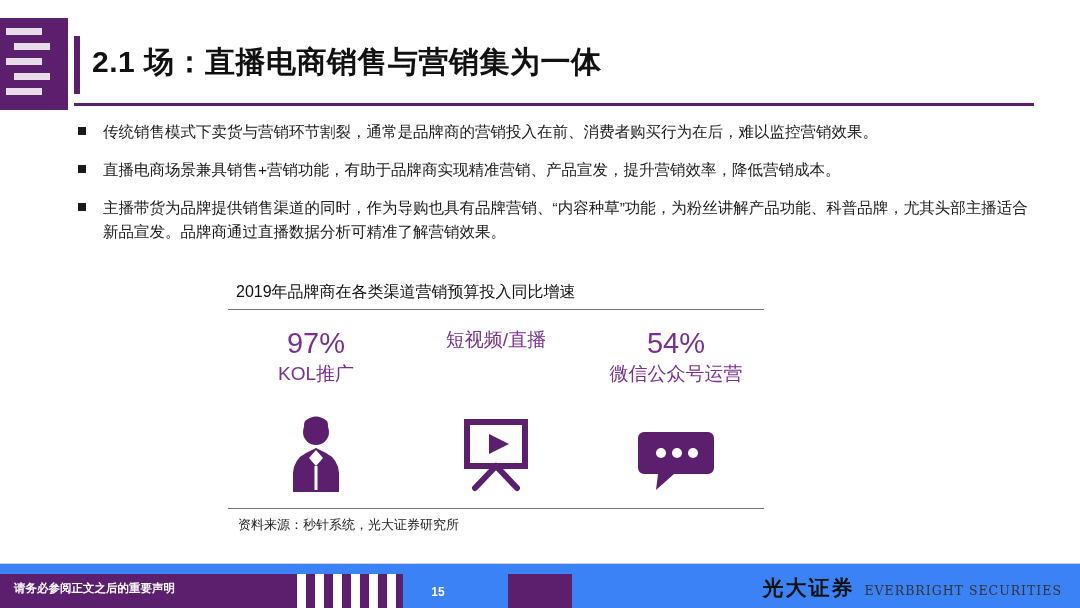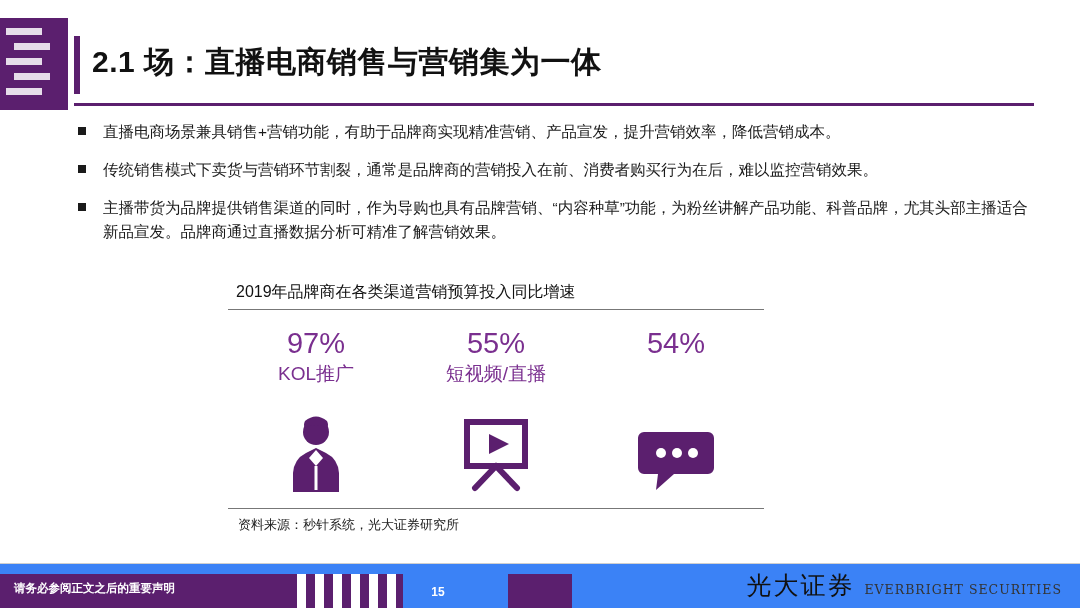--- a/index.html
+++ b/index.html
@@ -226,22 +226,22 @@
   .brand {
     position: absolute;
     right: 18px;
     bottom: 6px;
     display: flex;
     align-items: baseline;
     gap: 10px;
   }
   .brand-cn {
     font-family: "DejaVu Serif", "Liberation Serif", serif;
-    font-size: 25px;
-    font-weight: normal;
+    font-size: 21px;
+    font-weight: bold;
     color: #111;
     letter-spacing: 2px;
   }
   .brand-en {
     font-family: "DejaVu Serif", "Liberation Serif", serif;
     font-size: 12.5px;
     color: #333;
     letter-spacing: 1px;
   }
   svg { display: block; }
@@ -259,47 +259,47 @@
     <div class="bar b5"></div>
   </div>
 
   <div class="title-bar"></div>
   <div class="slide-title">2.1 场：直播电商销售与营销集为一体</div>
   <div class="title-underline"></div>
 
   <div class="bullets">
     <div class="bullet">
       <span class="sq"></span>
-      <span>直播电商场景兼具销售+营销功能，有助于品牌商实现精准营销、产品宣发，提升营销效率，降低营销成本。</span>
+      <span>传统销售模式下卖货与营销环节割裂，通常是品牌商的营销投入在前、消费者购买行为在后，难以监控营销效果。</span>
     </div>
     <div class="bullet">
       <span class="sq"></span>
-      <span>传统销售模式下卖货与营销环节割裂，通常是品牌商的营销投入在前、消费者购买行为在后，难以监控营销效果。</span>
+      <span>直播电商场景兼具销售+营销功能，有助于品牌商实现精准营销、产品宣发，提升营销效率，降低营销成本。</span>
     </div>
     <div class="bullet">
       <span class="sq"></span>
       <span>主播带货为品牌提供销售渠道的同时，作为导购也具有品牌营销、“内容种草”功能，为粉丝讲解产品功能、科普品牌，尤其头部主播适合新品宣发。品牌商通过直播数据分析可精准了解营销效果。</span>
     </div>
   </div>
 
   <div class="chart">
     <div class="chart-title">2019年品牌商在各类渠道营销预算投入同比增速</div>
     <div class="chart-rule"></div>
 
     <div class="chart-cols">
       <div class="col">
         <div class="pct">97%</div>
         <div class="lbl">KOL推广</div>
       </div>
       <div class="col">
-        <div class="pct">55%</div>
         <div class="lbl">短视频/直播</div>
       </div>
       <div class="col">
         <div class="pct">54%</div>
+        <div class="lbl">微信公众号运营</div>
       </div>
     </div>
 
     <div class="icon-row">
       <div class="icon-cell">
 
         <svg width="62" height="76" viewBox="0 0 62 76">
           <g fill="#5b1f6e">
             <circle cx="31" cy="16" r="13"></circle>
             <path d="M20 5 q11 -9 22 0 q2 4 0 7 q-11 -6 -22 0 q-2 -3 0 -7z"></path>

